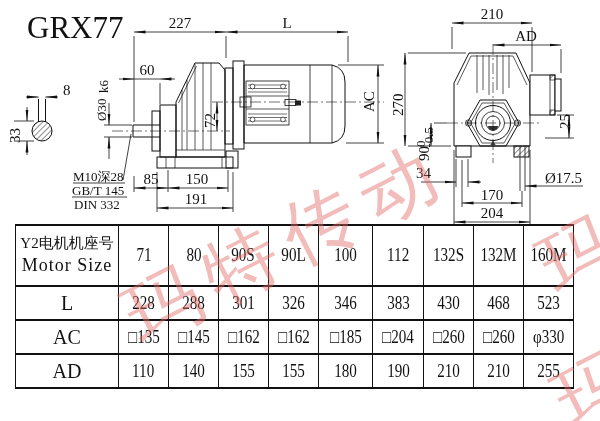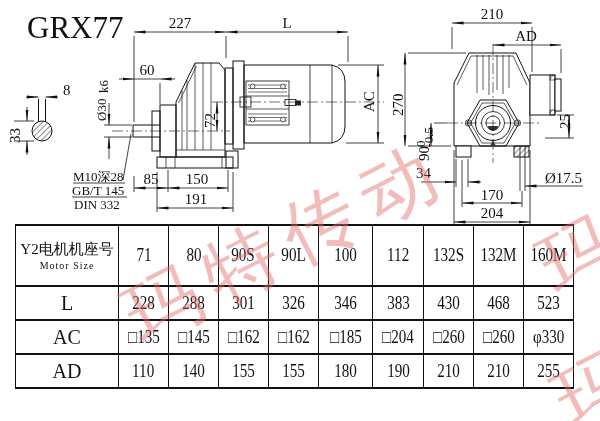--- a/index.html
+++ b/index.html
@@ -14,21 +14,21 @@
       font-size:74px;color:rgba(225,106,102,.45);transform:rotate(-27deg);
       transform-origin:0 50%;z-index:3;pointer-events:none;line-height:74px;}
   table{border-collapse:collapse;position:absolute;left:15px;top:224px;table-layout:fixed;z-index:2;background:transparent;font-family:Liberation Serif, serif;}
   td{border-left:1.5px solid #111;border-right:1.5px solid #111;border-top:2.4px solid #111;border-bottom:2.4px solid #111;
      text-align:center;vertical-align:middle;padding:0;font-size:18px;}
   td span.v{display:inline-block;transform:scaleX(0.84);transform-origin:center;white-space:nowrap;}
   tr.hdr td{height:59px;}
   tr.datarow td{height:32px;}
   td.lblcell{font-size:15px;line-height:1.35;}
   td.lblcell div{white-space:nowrap;overflow:visible;}
-  td.lblcell .en{letter-spacing:1px;font-size:10px;}
+  td.lblcell .en{letter-spacing:1px;font-size:18px;}
   td.rowlbl{font-size:20px;}
 </style>
 </head>
 <body>
 
 <div class="page">
 <svg width="600" height="242" viewBox="0 0 600 242">
   <defs>
     <pattern id="h" width="4" height="4" patternUnits="userSpaceOnUse" patternTransform="rotate(45)">
       <line x1="0" y1="0" x2="0" y2="4" stroke="#333" stroke-width="1.1"></line>

